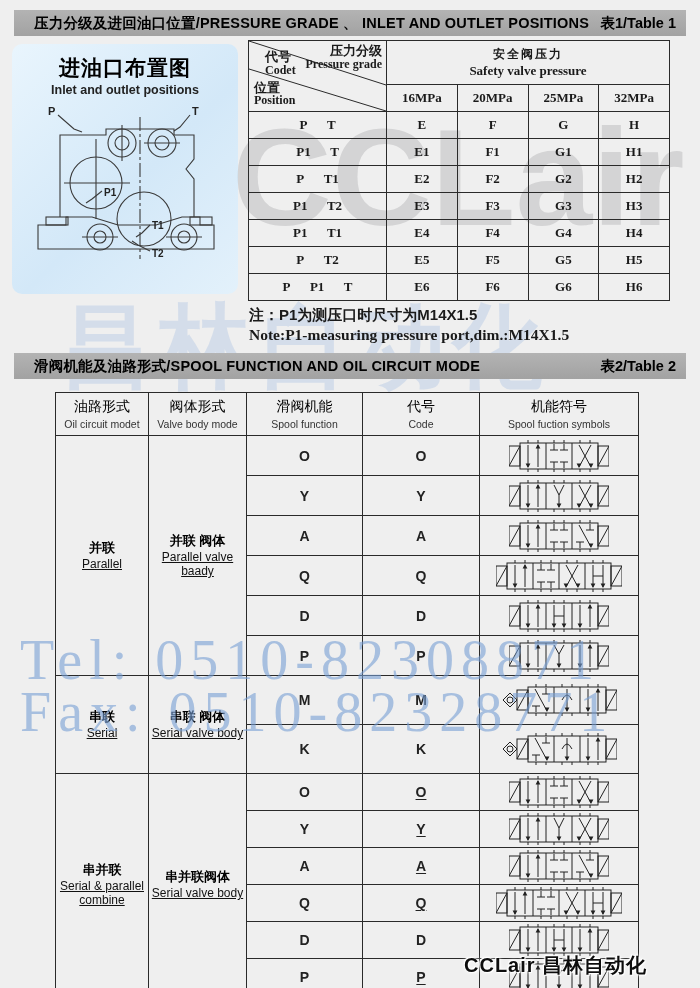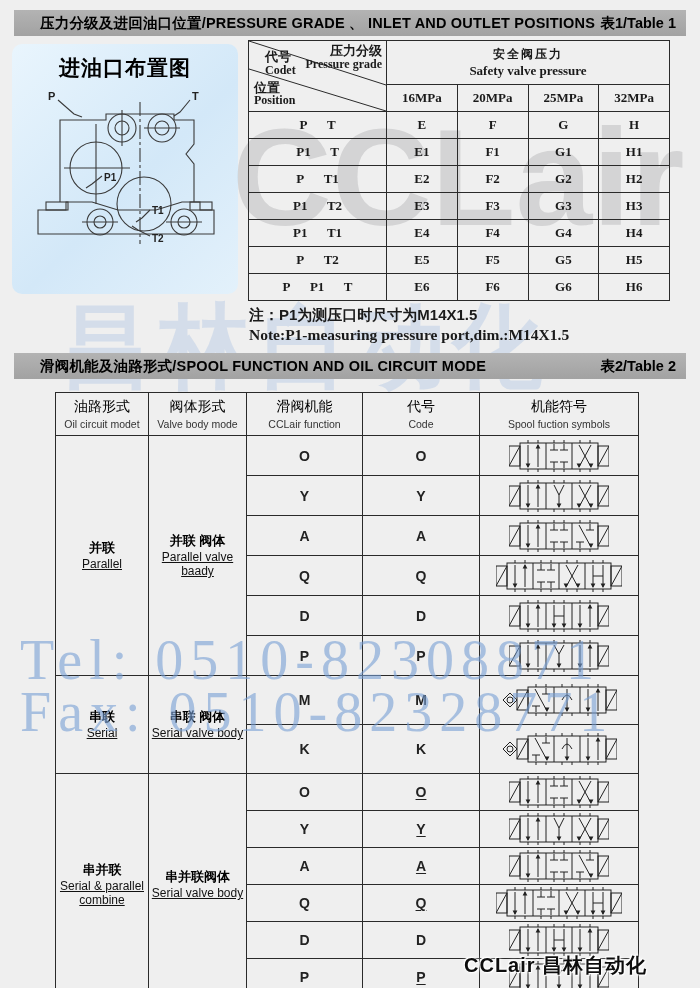--- a/index.html
+++ b/index.html
@@ -10,21 +10,21 @@
     color:#1a1a1a;
   }
   
   .hbar{
     position:absolute;left:14px;width:672px;height:26px;
     background:linear-gradient(#b3b3b3,#a2a2a2);
     display:flex;align-items:center;
     font-weight:bold;font-size:14.5px;color:#000;
     padding:0;box-sizing:border-box;
   }
-  .hbar .bar-title{padding-left:26px;letter-spacing:0.2px;}
+  .hbar .bar-title{padding-left:20px;letter-spacing:0.2px;}
   .hbar .bar-ref{position:absolute;right:10px;font-weight:bold;}
   #hbar1{top:10px;}
   #hbar2{top:353px;}
 
   
   #diagram-panel{
     position:absolute;left:12px;top:44px;width:226px;height:250px;
     background:linear-gradient(135deg,#e9f5fd 0%,#d3e8f8 55%,#e3f1fb 100%);
     border-radius:10px;
   }
@@ -100,20 +100,21 @@
 </head>
 <body>
 
 <div class="hbar" id="hbar1">
   <span class="bar-title">压力分级及进回油口位置/PRESSURE GRADE 、 INLET AND OUTLET POSITIONS</span>
   <span class="bar-ref">表1/Table 1</span>
 </div>
 
 <div id="diagram-panel">
   <div id="diagram-title">进油口布置图</div>
+  <div id="diagram-subtitle">Inlet and outlet positions</div>
   <svg id="diagram-svg" width="206" height="178" viewBox="0 0 206 178">
     <g stroke="#3a3a3a" stroke-width="1.1" fill="none">
 
       <path d="M38,118 L38,36 L84,36 L84,30 L152,30 L152,36 L172,36 L172,60 L164,70 L172,80 L172,118"></path>
 
       <path d="M16,150 L16,126 L44,126 L44,118 L70,118 L96,126 L134,126 L160,118 L178,118 L178,126 L192,126 L192,150 Z"></path>
       <rect x="24" y="118" width="22" height="8"></rect>
       <rect x="168" y="118" width="22" height="8"></rect>
 
       <circle cx="100" cy="44" r="14"></circle>
@@ -266,21 +267,21 @@
         <th>
           <div class="zh">油路形式</div>
           <div class="en">Oil circuit modet</div>
         </th>
         <th>
           <div class="zh">阀体形式</div>
           <div class="en">Valve body mode</div>
         </th>
         <th>
           <div class="zh">滑阀机能</div>
-          <div class="en">CCLair function</div>
+          <div class="en">Spool function</div>
         </th>
         <th>
           <div class="zh">代号</div>
           <div class="en">Code</div>
         </th>
         <th>
           <div class="zh">机能符号</div>
           <div class="en">Spool fuction symbols</div>
         </th>
       </tr>

